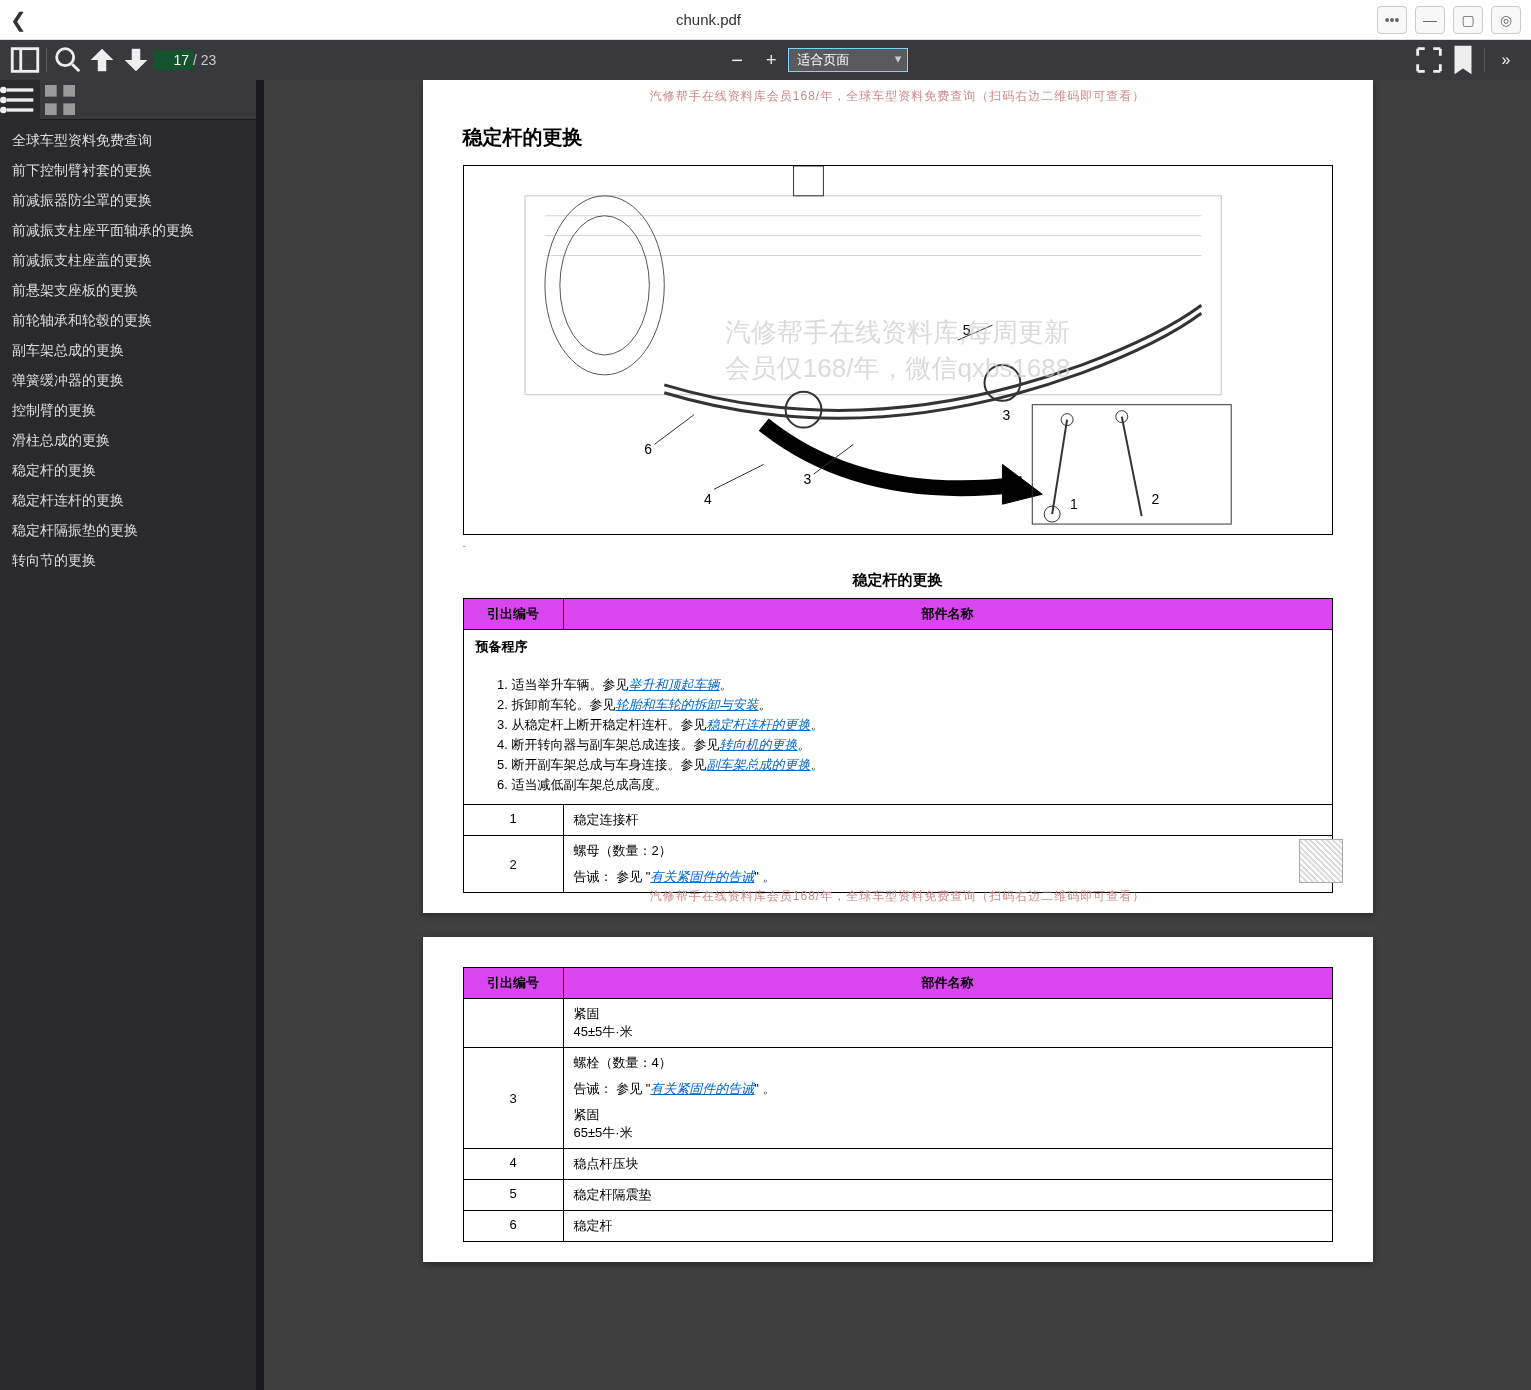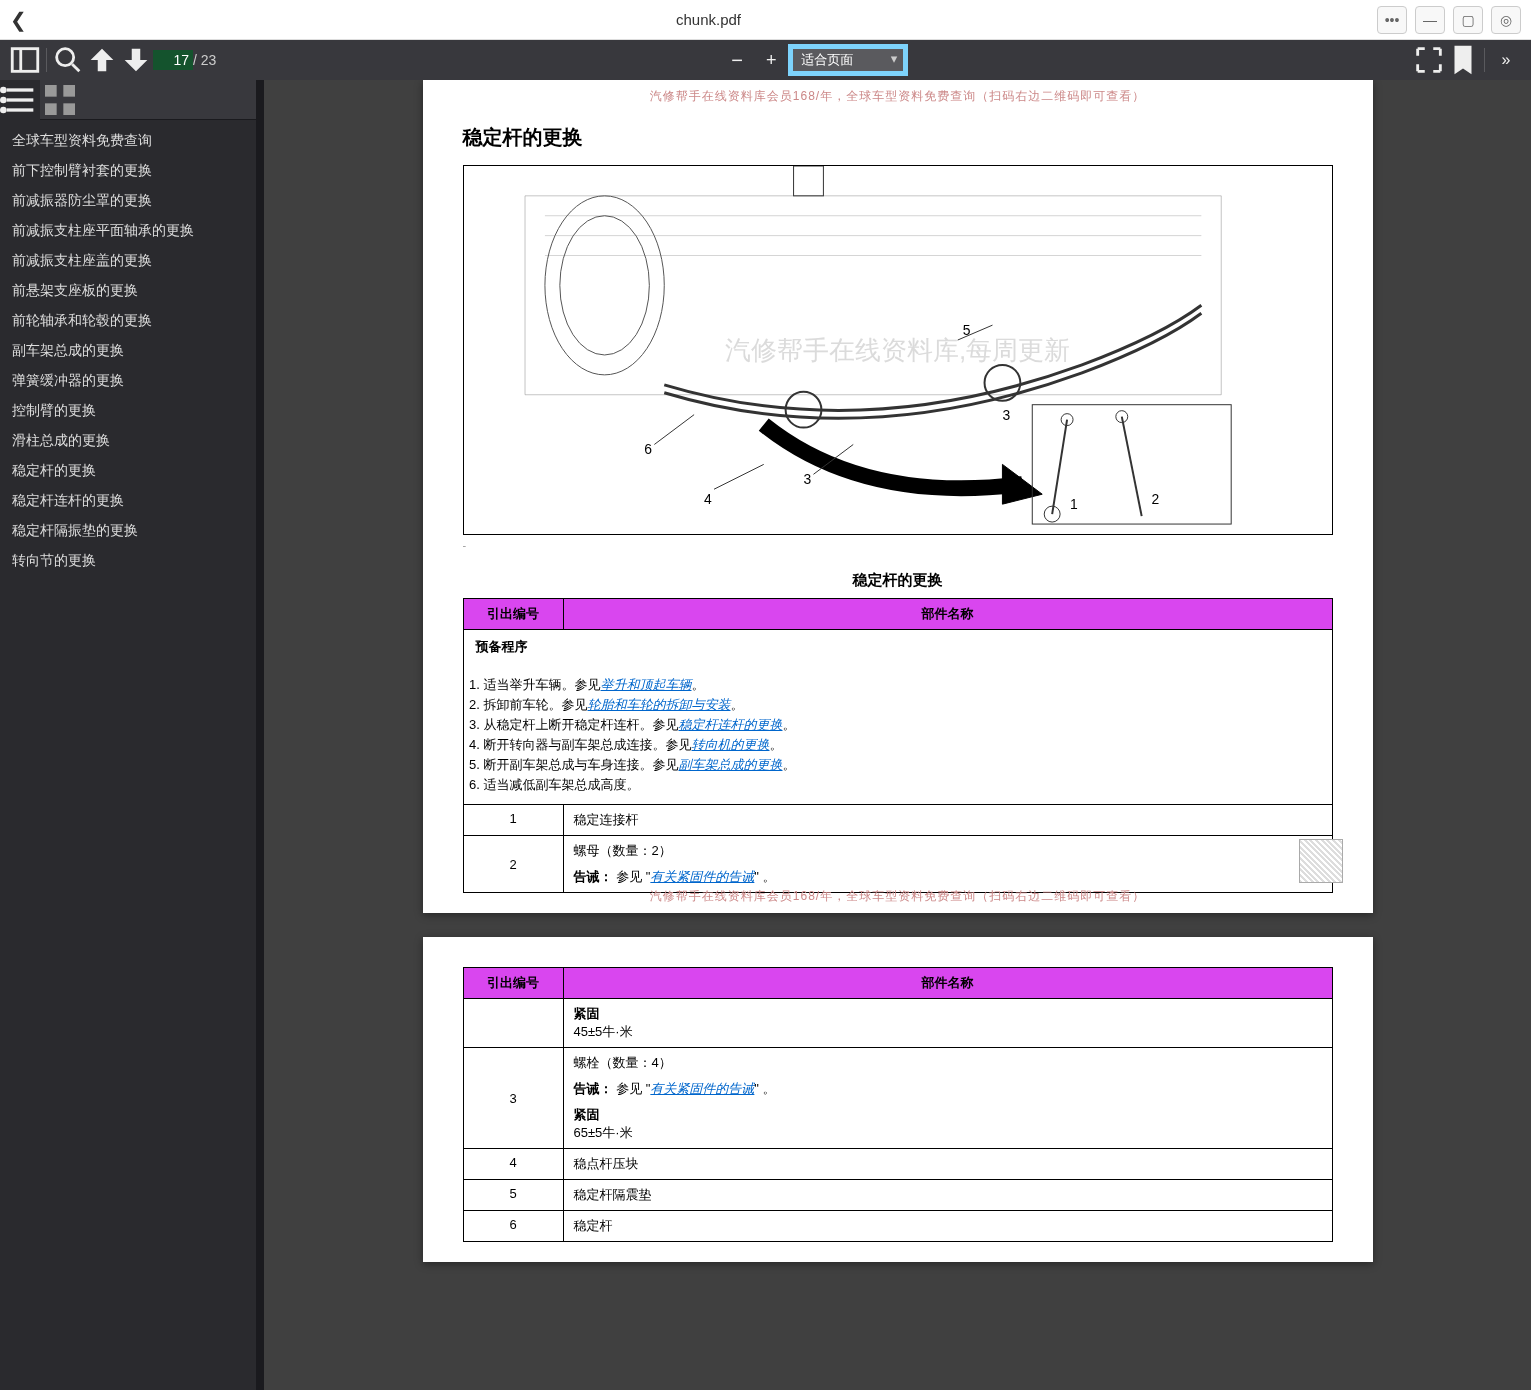--- a/index.html
+++ b/index.html
@@ -8,21 +8,21 @@
 .titlebar{background:#fff;height:40px;display:flex;align-items:center;padding:0 10px;border-bottom:1px solid #ddd}
 .back-btn{width:30px;font-size:20px;color:#333;cursor:pointer}
 .title{flex:1;text-align:center;font-size:15px;color:#333}
 .title-right{display:flex;gap:8px}
 .tb-btn{width:30px;height:28px;border:1px solid #ccc;border-radius:4px;display:flex;align-items:center;justify-content:center;background:#f8f8f8;cursor:pointer;font-size:14px;color:#666}
 .toolbar{background:#38383d;height:40px;display:flex;align-items:center;color:#fff;padding:0 8px;font-size:14px}
 .tb-icon{width:34px;height:34px;display:flex;align-items:center;justify-content:center;cursor:pointer;color:#f0f0f0}
 .tb-sep{width:1px;height:24px;background:#5a5a5e;margin:0 4px}
 .page-input{width:40px;background:#14532d;border:none;color:#fff;text-align:right;padding:2px 4px;font-size:14px}
 .page-total{color:#ccc;margin-left:0}
-.zoom-sel{background:#5a5a5e;border:5px solid #7dd3fc;color:#fff;padding:2px 20px 2px 8px;font-size:13px;position:relative;min-width:120px}
+.zoom-sel{background:#5a5a5e;border:1px solid #7dd3fc;color:#fff;padding:2px 20px 2px 8px;font-size:13px;position:relative;min-width:120px}
 .zoom-sel::after{content:"▾";position:absolute;right:6px;color:#ccc}
 .spacer{flex:1}
 .main{flex:1;display:flex;overflow:hidden}
 .sidebar{width:256px;background:#2a2a2e;color:#fff;display:flex;flex-direction:column}
 .sb-tabs{height:40px;background:#38383d;display:flex;align-items:center;border-bottom:1px solid #1a1a1e}
 .sb-tab{width:40px;height:40px;display:flex;align-items:center;justify-content:center;cursor:pointer}
 .sb-tab.active{background:#2a2a2e}
 .outline{flex:1;overflow-y:auto;padding:6px 0}
 .outline-item{padding:6px 12px;font-size:14px;color:#ddd;cursor:pointer;white-space:nowrap;overflow:hidden;text-overflow:ellipsis}
 .sb-resize{width:8px;background:#1a1a1e;cursor:col-resize}
@@ -34,24 +34,24 @@
 .wm-center{position:absolute;top:50%;left:50%;transform:translate(-50%,-50%);color:#ccc;font-size:26px;text-align:center;line-height:1.4;pointer-events:none;opacity:.7}
 .sec-title{font-size:20px;font-weight:bold;margin:30px 0 14px 0}
 .diagram{border:1px solid #000;height:370px;position:relative;background:#fff;overflow:hidden}
 .tbl-title{text-align:center;font-size:15px;font-weight:bold;margin:20px 0 8px 0}
 table{border-collapse:collapse;width:100%;font-size:13px}
 th,td{border:1px solid #000;padding:6px 10px;vertical-align:top}
 th{background:#d946ef;font-weight:bold;text-align:center}
 .col1{width:100px;text-align:center}
 .prep-cell{padding:8px 12px}
 .prep-h{font-weight:bold;margin-bottom:20px}
-ol.prep{margin-left:8px}
+ol.prep{margin-left:36px}
 ol.prep li{margin:2px 0;font-size:13px}
 .lnk{color:#0066cc;text-decoration:underline;font-style:italic;cursor:pointer}
-.bold{font-weight:bold}
+.bold{font-weight:normal}
 .page2{padding-top:30px}
 .qr{position:absolute;right:30px;bottom:30px;width:44px;height:44px;border:1px solid #aaa;background:repeating-linear-gradient(45deg,#ddd,#ddd 2px,#fff 2px,#fff 4px)}
 svg{width:100%;height:100%}
 </style>
 </head>
 <body>
 
 <div class="app">
   <div class="titlebar">
     <div class="back-btn">❮</div>
@@ -185,20 +185,21 @@
               <text x="690" y="340">2</text>
               <text x="540" y="255">3</text>
               <text x="340" y="320">3</text>
               <text x="240" y="340">4</text>
               <text x="500" y="170">5</text>
               <text x="180" y="290">6</text>
             </g>
           </svg>
           <div class="wm-center">
             <div>汽修帮手在线资料库,每周更新</div>
+            <div>会员仅168/年，微信qxbs1688</div>
           </div>
         </div>
         <div style="font-size:11px;color:#999;margin-top:4px">-</div>
         <div class="tbl-title">稳定杆的更换</div>
         <table>
           <tbody>
               <tr>
                 <th class="col1">引出编号</th>
                 <th>部件名称</th>
               </tr>

